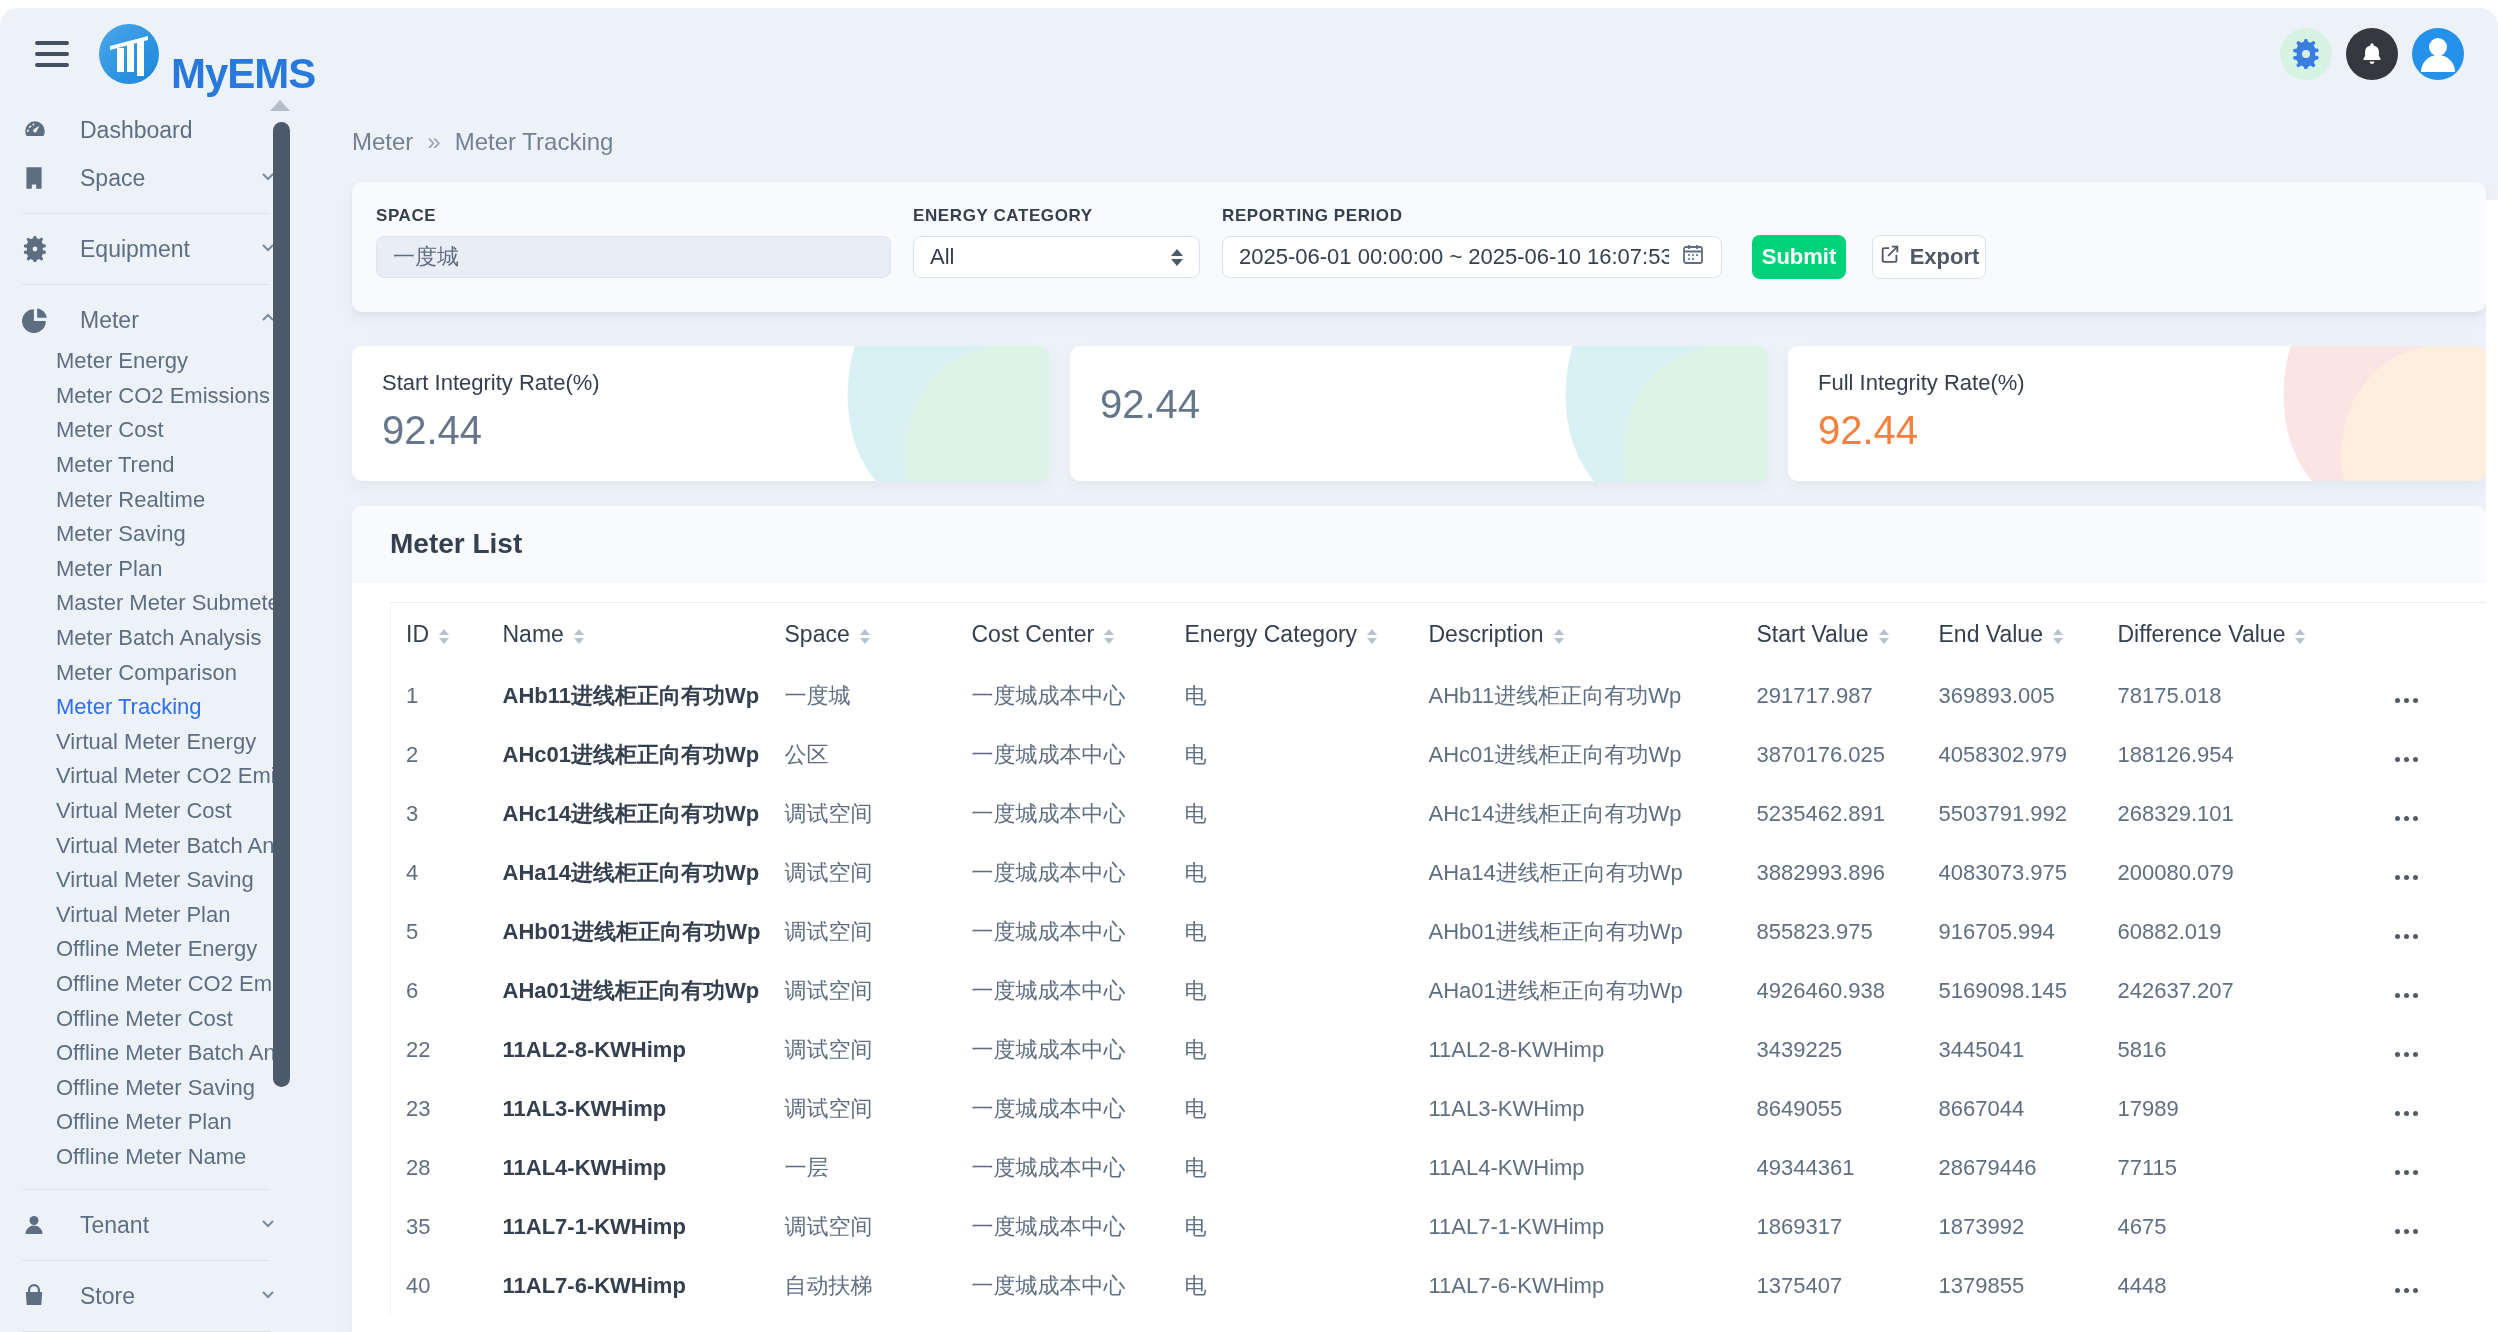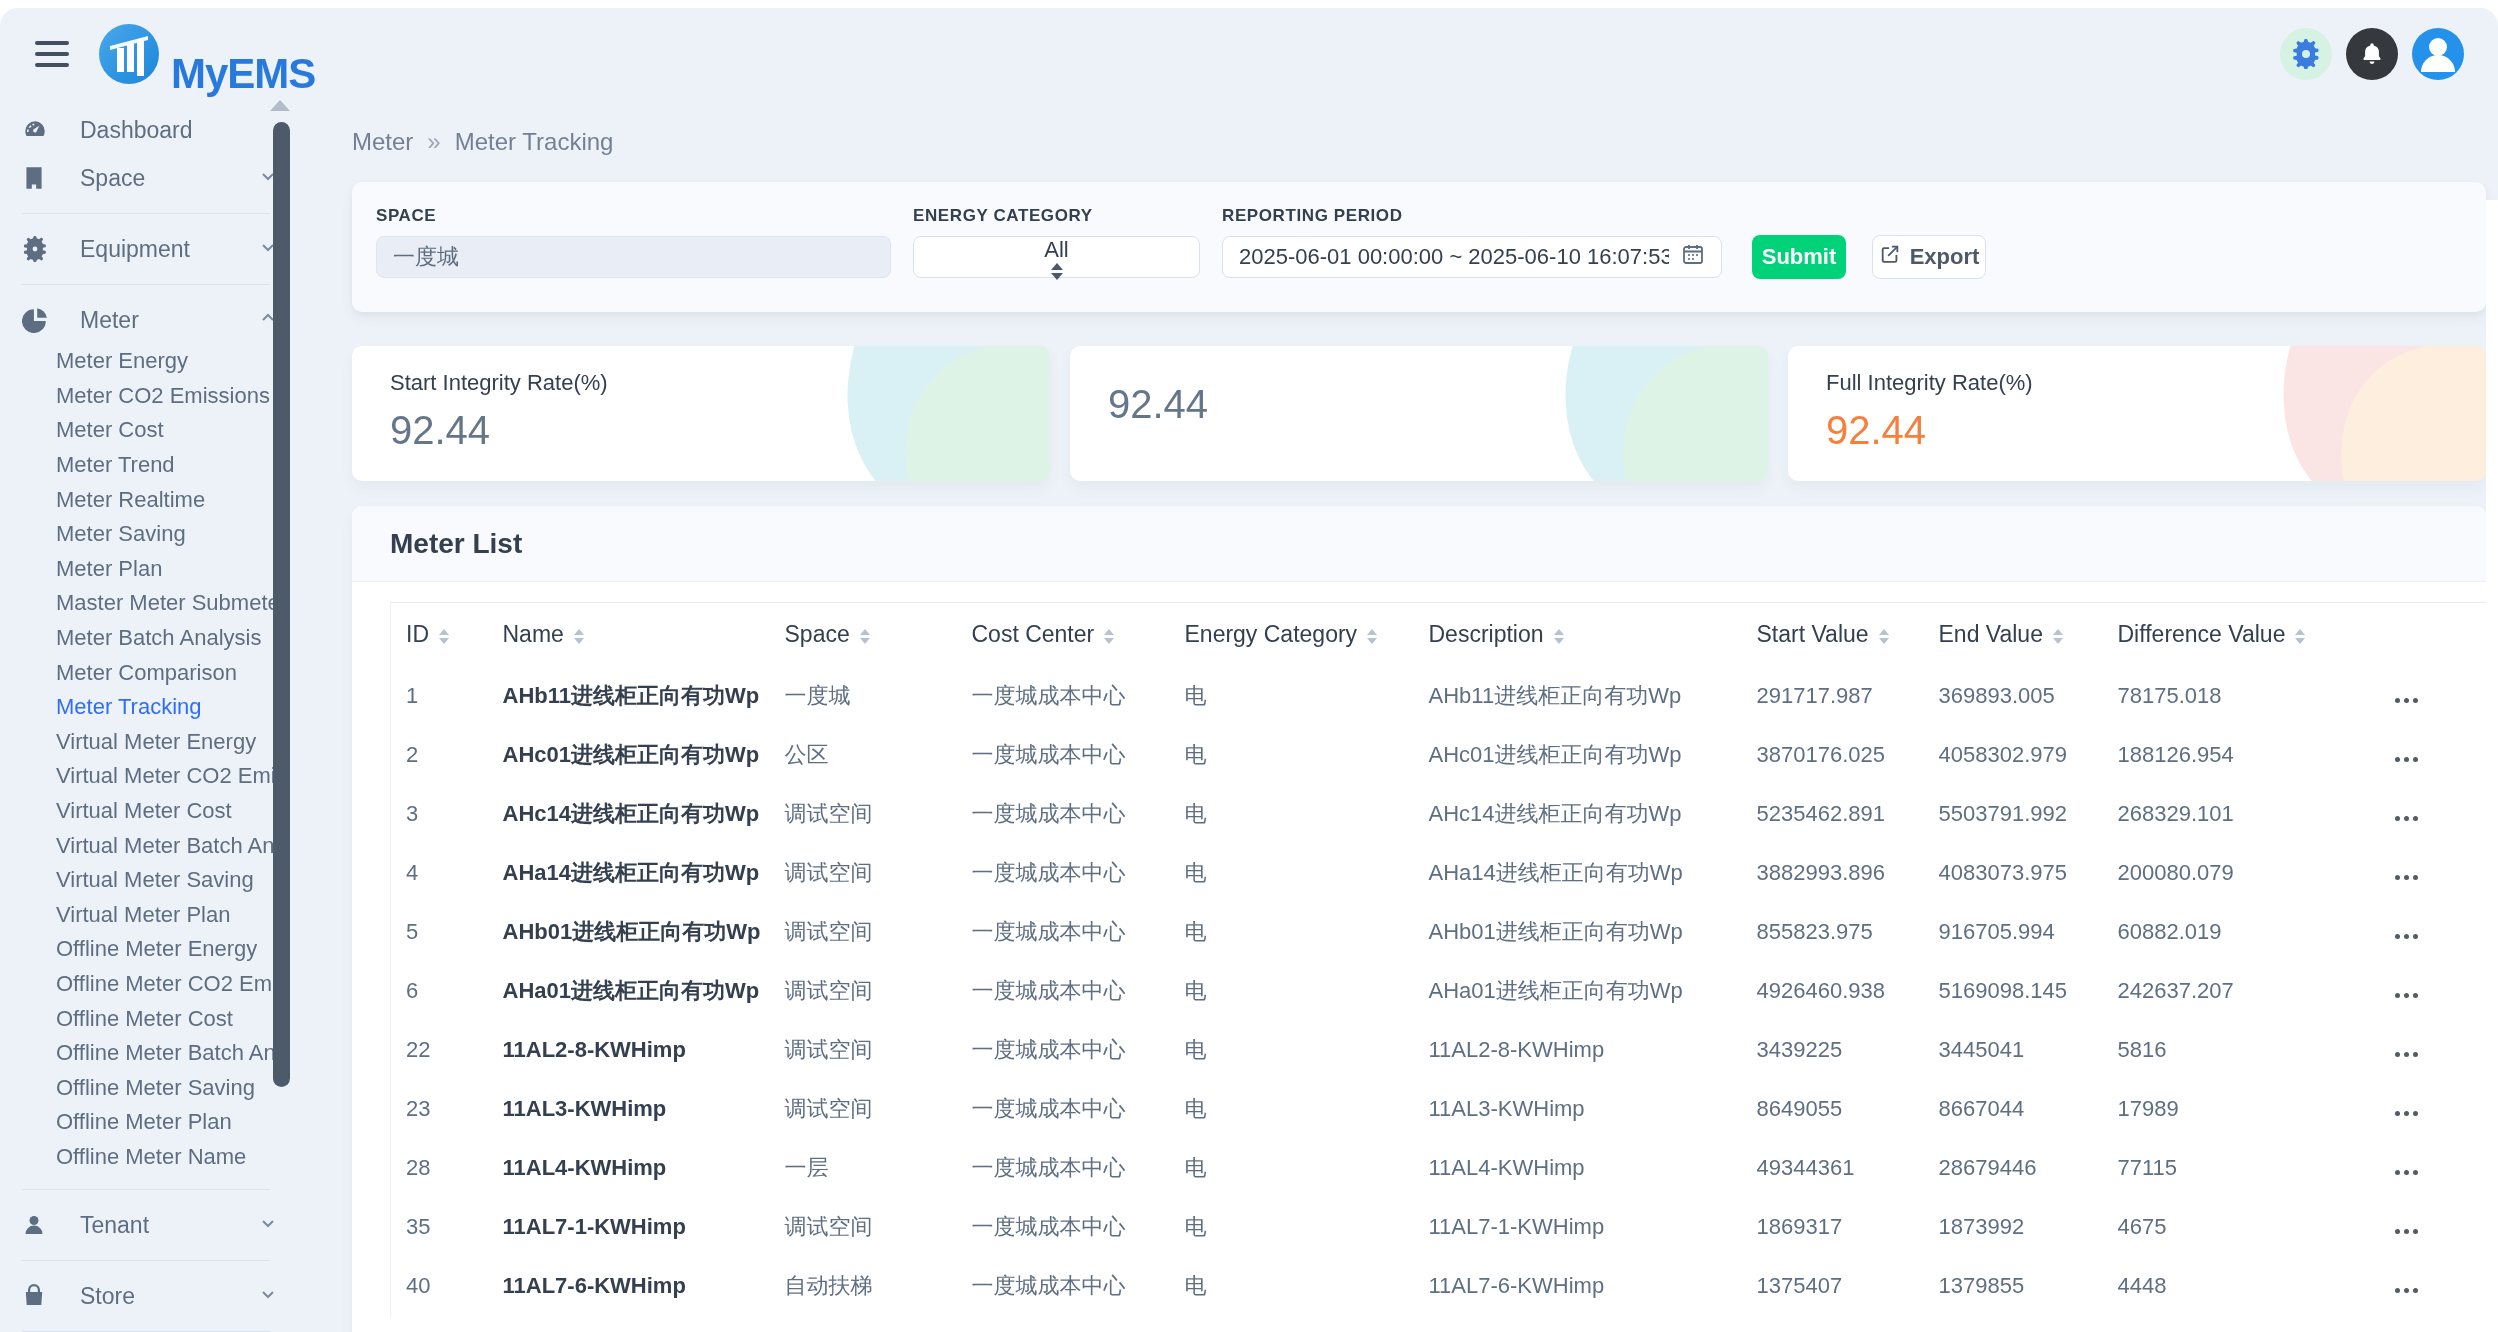--- a/index.html
+++ b/index.html
@@ -45,35 +45,35 @@
 
   
   .card { background:#f9fafd; border-radius:10px; box-shadow:0 7px 14px rgba(65,69,88,.05), 0 3px 6px rgba(0,0,0,.04); }
   .filter-card { margin-top:26px; width:2134px; height:130px; padding:24px 24px 0 24px; display:flex; align-items:flex-start; }
   .f-group { display:flex; flex-direction:column; gap:10px; }
   .f-label { font-size:17px; font-weight:700; letter-spacing:.6px; color:#344050; text-transform:uppercase; }
   .f-input { height:42px; border-radius:8px; font-size:22px; display:flex; align-items:center; padding:0 16px; }
   .space-input { width:515px; background:#e9edf5; border:1px solid #dde5f0; color:#5e6e82; }
   .space-input input { border:none; background:transparent; outline:none; width:100%; font-size:22px; color:#5e6e82;
       font-family:inherit; }
-  .select-box { width:287px; background:#ffffff; border:1px solid #d8e2ef; color:#344050; justify-content:space-between; cursor:pointer;flex-direction:column; }
+  .select-box { width:287px; background:#ffffff; border:1px solid #d8e2ef; color:#344050; justify-content:space-between; cursor:pointer; }
   .updown { display:flex; flex-direction:column; gap:3px; align-items:center; }
   .updown i { width:0; height:0; border-left:6px solid transparent; border-right:6px solid transparent; }
   .updown .u { border-bottom:7px solid #4d5969; }
   .updown .d { border-top:7px solid #4d5969; }
   .period-box { width:500px; background:#ffffff; border:1px solid #d8e2ef; color:#344050; justify-content:space-between; }
   .period-box input { border:none; outline:none; width:430px; font-size:22px; color:#344050; font-family:inherit; background:transparent; } .gap22 { width:22px; }
   .btn { height:44px; border-radius:8px; font-size:22px; display:flex; align-items:center; justify-content:center; cursor:pointer; border:none; font-family:inherit; }
   .btn-submit { width:94px; background:#00d27a; color:#ffffff; font-weight:600; margin:29px 0 0 30px; }
   .btn-export { width:114px; background:#ffffff; color:#4d5969; border:1px solid #d8e2ef; gap:9px; margin:29px 0 0 26px; font-weight:600; }
 
   
   .stats-row { display:flex; gap:20px; margin-top:34px; width:2134px; }
   .stat-card { position:relative; width:698px; height:135px; background:#ffffff; border-radius:10px; overflow:hidden;
-    box-shadow:0 7px 14px rgba(65,69,88,.05); padding:24px 0 0 38px; flex:0 0 698px; }
+    box-shadow:0 7px 14px rgba(65,69,88,.05); padding:24px 0 0 30px; flex:0 0 698px; }
   .stat-label { font-size:22px; color:#344050; font-weight:500; position:relative; z-index:2; }
   .stat-value { font-size:40px; color:#66768a; margin-top:12px; font-weight:500; position:relative; z-index:2; }
   .stat-card.orange .stat-value { color:#f5803e; }
   .blob { position:absolute; border-radius:45%; z-index:1; }
   .teal .b1 { width:260px; height:340px; right:-70px; top:-160px; background:#d9f1f4; transform:rotate(24deg); }
   .teal .b2 { width:230px; height:260px; right:-90px; bottom:-120px; background:#ddf3e6; transform:rotate(-18deg); }
   .orange .b1 { width:260px; height:340px; right:-70px; top:-160px; background:#fbe4e4; transform:rotate(24deg); }
   .orange .b2 { width:230px; height:260px; right:-90px; bottom:-120px; background:#fdeede; transform:rotate(-18deg); }
 
   

